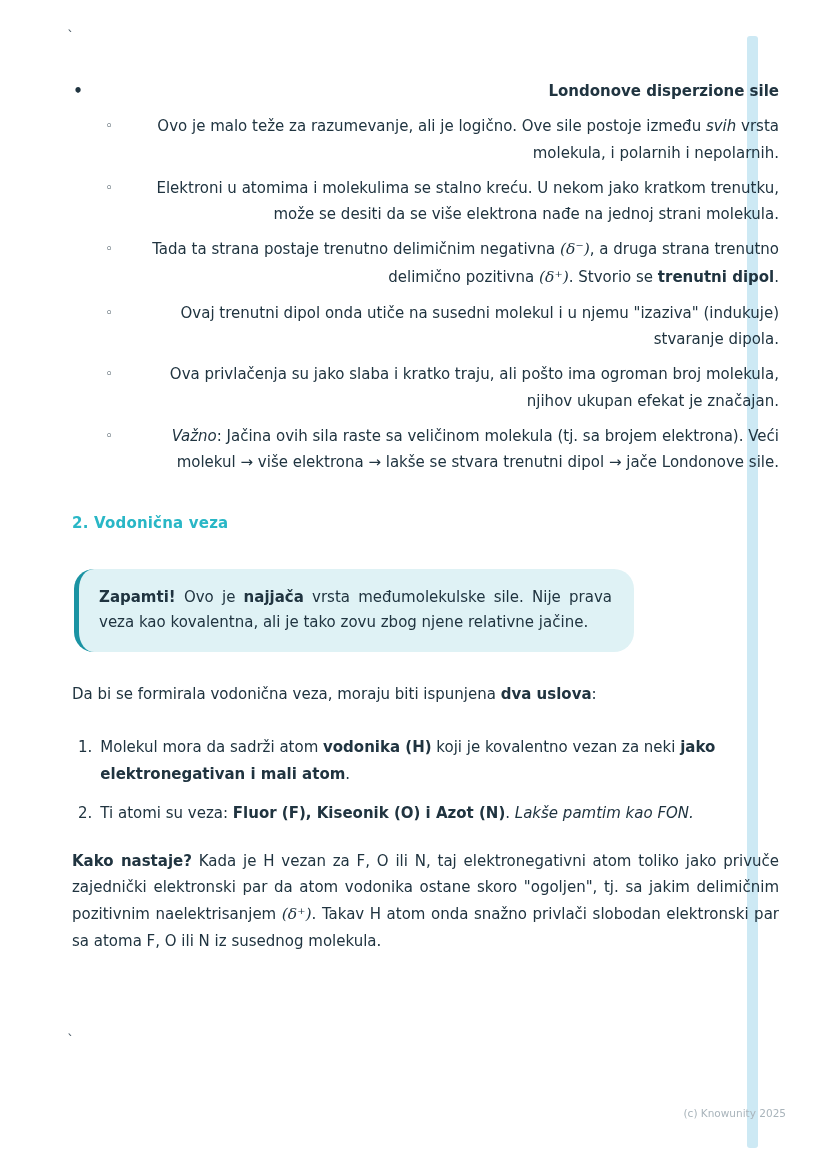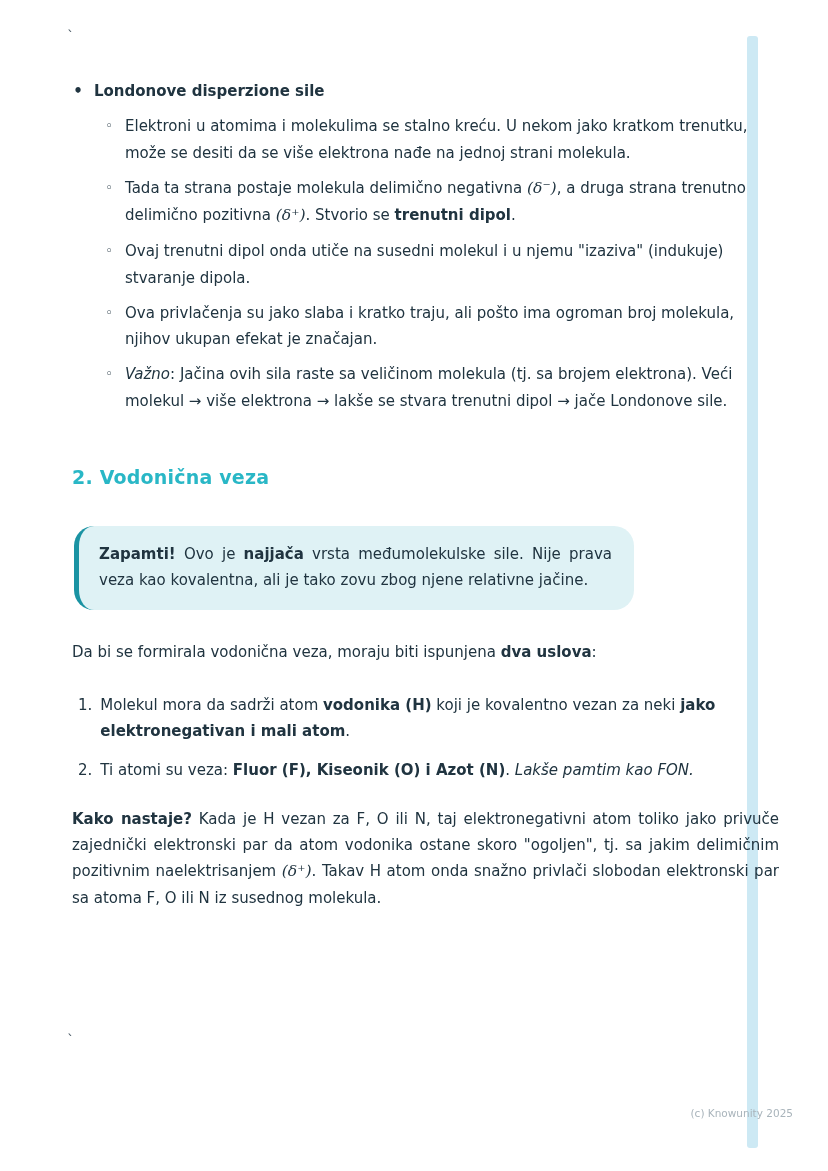--- a/index.html
+++ b/index.html
@@ -36,34 +36,34 @@
     position: absolute;
     left: 72px; top: 78px;
     width: 707px;
     font-size: 15px;
     line-height: 1.75;
     z-index: 2;
   }
   ul, ol, p, h2 { margin: 0; padding: 0; }
   ul, ol { list-style: none; }
 
-  .l1-item { display: flex; gap: 10px; }
+  .l1-item { display: flex; gap: 10px; text-align: right; }
   .bullet-dot { flex: 0 0 12px; text-align: center; }
   .bullet-dot::before { content: "\2022"; font-weight: 700; }
   .l1-title { font-weight: 700; }
 
   .l2 { margin-top: 9px; padding-left: 9px; }
   .l2-item { display: flex; gap: 10px; margin-bottom: 9px; }
   .bullet-circle { flex: 0 0 12px; text-align: center; font-size: 13px; line-height: 26px; }
   .bullet-circle::before { content: "\25E6"; }
   .li-text { flex: 1; }
 
   h2.section-heading {
-    margin-top: 38px;
-    font-size: 19px;
+    margin-top: 26px;
+    font-size: 15px;
     font-weight: 700;
     color: var(--accent-teal, #29b7c6);
     letter-spacing: 0.2px;
   }
 
   .callout {
     margin: 32px 0 0 2px;
     width: 560px;
     background: var(--callout-bg, #dff2f5);
     border-left: 5px solid var(--callout-border, #1a93a3);
@@ -77,21 +77,21 @@
 
   .conds { margin-top: 27px; padding-left: 6px; }
   .cond { display: flex; gap: 8px; margin-bottom: 13px; }
   .cond .num { flex: 0 0 auto; min-width: 14px; }
   .cond-text { flex: 1; }
 
   .how { margin-top: 22px; text-align: justify; }
 
   .footer {
     position: absolute;
-    right: 35px; bottom: 52px;
+    right: 42px; bottom: 52px;
     font-size: 10.5px;
     color: var(--footer-text, #a9b4bb);
     z-index: 3;
   }
 
   
   .rb { font-weight: 700; }
   .ri { font-style: italic; }
   .rm {
     font-family: "DejaVu Serif", "Liberation Serif", serif;
@@ -111,25 +111,29 @@
   <div class="content">
 
     <ul class="l1">
       <li class="l1-item">
         <span class="bullet-dot"></span>
         <div class="l1-body">
           <div class="l1-title">Londonove disperzione sile</div>
           <ul class="l2">
             <li class="l2-item">
               <span class="bullet-circle"></span>
+              <span class="li-text"><span>Ovo je malo teže za razumevanje, ali je logično. Ove sile postoje između </span><span class="ri">svih</span><span> vrsta molekula, i polarnih i nepolarnih.</span></span>
+            </li>
+            <li class="l2-item">
+              <span class="bullet-circle"></span>
               <span class="li-text"><span>Elektroni u atomima i molekulima se stalno kreću. U nekom jako kratkom trenutku, može se desiti da se više elektrona nađe na jednoj strani molekula.</span></span>
             </li>
             <li class="l2-item">
               <span class="bullet-circle"></span>
-              <span class="li-text"><span>Tada ta strana postaje molekula delimično negativna </span><span class="rm">(δ⁻)</span><span>, a druga strana trenutno delimično pozitivna </span><span class="rm">(δ⁺)</span><span>. Stvorio se </span><span class="rb">trenutni dipol</span><span>.</span></span>
+              <span class="li-text"><span>Tada ta strana postaje trenutno delimičnim negativna </span><span class="rm">(δ⁻)</span><span>, a druga strana trenutno delimično pozitivna </span><span class="rm">(δ⁺)</span><span>. Stvorio se </span><span class="rb">trenutni dipol</span><span>.</span></span>
             </li>
             <li class="l2-item">
               <span class="bullet-circle"></span>
               <span class="li-text"><span>Ovaj trenutni dipol onda utiče na susedni molekul i u njemu "izaziva" (indukuje) stvaranje dipola.</span></span>
             </li>
             <li class="l2-item">
               <span class="bullet-circle"></span>
               <span class="li-text"><span>Ova privlačenja su jako slaba i kratko traju, ali pošto ima ogroman broj molekula, njihov ukupan efekat je značajan.</span></span>
             </li>
             <li class="l2-item">

